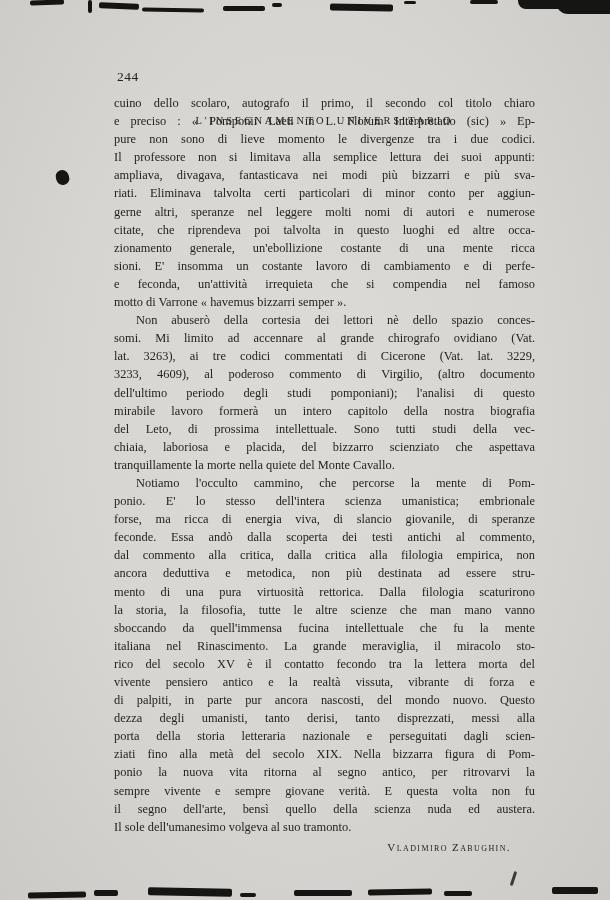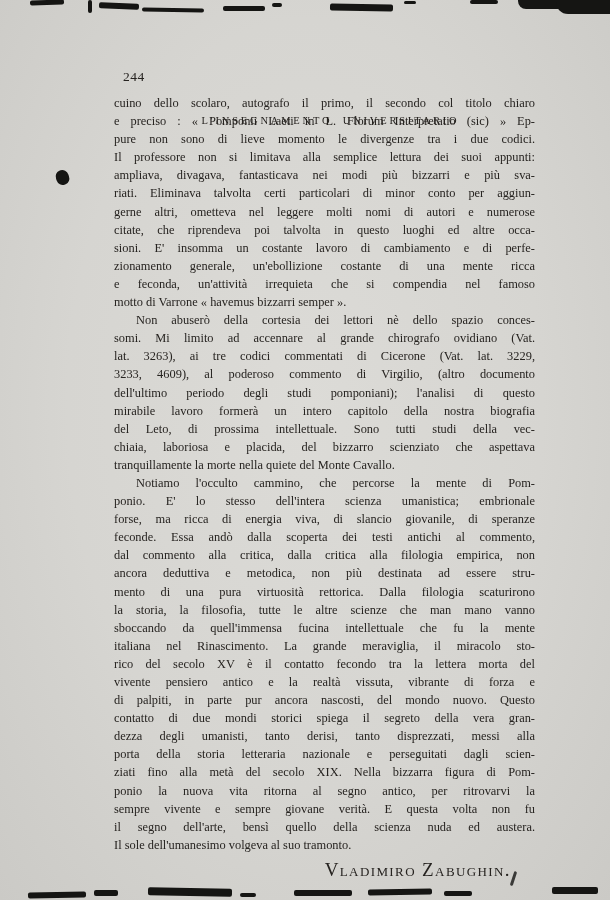--- a/index.html
+++ b/index.html
@@ -11,21 +11,21 @@
     overflow: hidden;
     background: #d6d5d1;
     font-family: "Liberation Serif", "DejaVu Serif", serif;
     color: #262320;
   }
   .paper {
     position: absolute; inset: 0;
     background: radial-gradient(ellipse at 50% 45%, #dcdbd7 0%, #d6d5d1 55%, #cbcac6 100%);
   }
   
-  .header-row { position: absolute; top: 69px; left: 120px; width: 421px; height: 18px; }
+  .header-row { position: absolute; top: 69px; left: 114px; width: 421px; height: 18px; }
   .page-number { position: absolute; left: 3px; top: 0; font-size: 13.5px; letter-spacing: 0.5px; }
   .running-header {
     position: absolute; left: 0; right: 0; top: 2px;
     text-align: center;
     font-size: 10.5px;
     letter-spacing: 2.8px;
     word-spacing: 5px;
     margin-top: 44px;
   }
   
@@ -36,21 +36,21 @@
     text-align: justify;
     text-align-last: justify;
     text-justify: inter-word;
   }
   .line.last { text-align-last: left; }
   .line.first-indent { padding-left: 22px; }
   .signature {
     margin-top: 5px;
     padding-right: 24px;
     text-align: right;
-    font-size: 19px;
+    font-size: 11px;
     font-variant: small-caps;
     letter-spacing: 1.4px;
   }
   
   .artifact { position: absolute; background: #151513; border-radius: 2px; }
   .a-t1  { left: 30px;  top: 0;     width: 34px; height: 5px;  transform: rotate(-2deg); }
   .a-t2  { left: 88px;  top: 0;     width: 4px;  height: 13px; }
   .a-t3  { left: 99px;  top: 3px;   width: 40px; height: 6px;  transform: rotate(2deg); }
   .a-t4  { left: 142px; top: 8px;   width: 62px; height: 4px;  transform: rotate(1deg); }
   .a-t5  { left: 223px; top: 6px;   width: 42px; height: 5px; }
@@ -106,24 +106,24 @@
 
   <main class="text-block">
     <div class="paragraphs">
         <div class="paragraph">
           <div class="line">cuino dello scolaro, autografo il primo, il secondo col titolo chiaro</div>
           <div class="line">e preciso : « Pomponii Laeti in L. Florum Interpretatio (sic) » Ep-</div>
           <div class="line">pure non sono di lieve momento le divergenze tra i due codici.</div>
           <div class="line">Il professore non si limitava alla semplice lettura dei suoi appunti:</div>
           <div class="line">ampliava, divagava, fantasticava nei modi più bizzarri e più sva-</div>
           <div class="line">riati. Eliminava talvolta certi particolari di minor conto per aggiun-</div>
-          <div class="line">gerne altri, ometteva nel leggere molti nomi di autori e numerose</div>
+          <div class="line">gerne altri, speranze nel leggere molti nomi di autori e numerose</div>
           <div class="line">citate, che riprendeva poi talvolta in questo luoghi ed altre occa-</div>
+          <div class="line">zionamento generale, un'ebollizione costante di una mente ricca</div>
           <div class="line">sioni. E' insomma un costante lavoro di cambiamento e di perfe-</div>
-          <div class="line">zionamento generale, un'ebollizione costante di una mente ricca</div>
           <div class="line">e feconda, un'attività irrequieta che si compendia nel famoso</div>
           <div class="line last">motto di Varrone « havemus bizzarri semper ».</div>
         </div>
         <div class="paragraph">
           <div class="line first-indent">Non abuserò della cortesia dei lettori nè dello spazio conces-</div>
           <div class="line">somi. Mi limito ad accennare al grande chirografo ovidiano (Vat.</div>
           <div class="line">lat. 3263), ai tre codici commentati di Cicerone (Vat. lat. 3229,</div>
           <div class="line">3233, 4609), al poderoso commento di Virgilio, (altro documento</div>
           <div class="line">dell'ultimo periodo degli studi pomponiani); l'analisi di questo</div>
           <div class="line">mirabile lavoro formerà un intero capitolo della nostra biografia</div>
@@ -138,21 +138,20 @@
           <div class="line">feconde. Essa andò dalla scoperta dei testi antichi al commento,</div>
           <div class="line">dal commento alla critica, dalla critica alla filologia empirica, non</div>
           <div class="line">ancora deduttiva e metodica, non più destinata ad essere stru-</div>
           <div class="line">mento di una pura virtuosità rettorica. Dalla filologia scaturirono</div>
           <div class="line">la storia, la filosofia, tutte le altre scienze che man mano vanno</div>
           <div class="line">sboccando da quell'immensa fucina intellettuale che fu la mente</div>
           <div class="line">italiana nel Rinascimento. La grande meraviglia, il miracolo sto-</div>
           <div class="line">rico del secolo XV è il contatto fecondo tra la lettera morta del</div>
           <div class="line">vivente pensiero antico e la realtà vissuta, vibrante di forza e</div>
           <div class="line">di palpiti, in parte pur ancora nascosti, del mondo nuovo. Questo</div>
-          <div class="line">contatto di due mondi storici spiega il segreto della vera gran-</div>
           <div class="line">dezza degli umanisti, tanto derisi, tanto disprezzati, messi alla</div>
           <div class="line">porta della storia letteraria nazionale e perseguitati dagli scien-</div>
           <div class="line">ziati fino alla metà del secolo XIX. Nella bizzarra figura di Pom-</div>
           <div class="line">ponio la nuova vita ritorna al segno antico, per ritrovarvi la</div>
           <div class="line">sempre vivente e sempre giovane verità. E questa volta non fu</div>
           <div class="line">il segno dell'arte, bensì quello della scienza nuda ed austera.</div>
           <div class="line last">Il sole dell'umanesimo volgeva al suo tramonto.</div>
         </div>
       </div>
     <div class="signature">Vladimiro Zabughin.</div>

